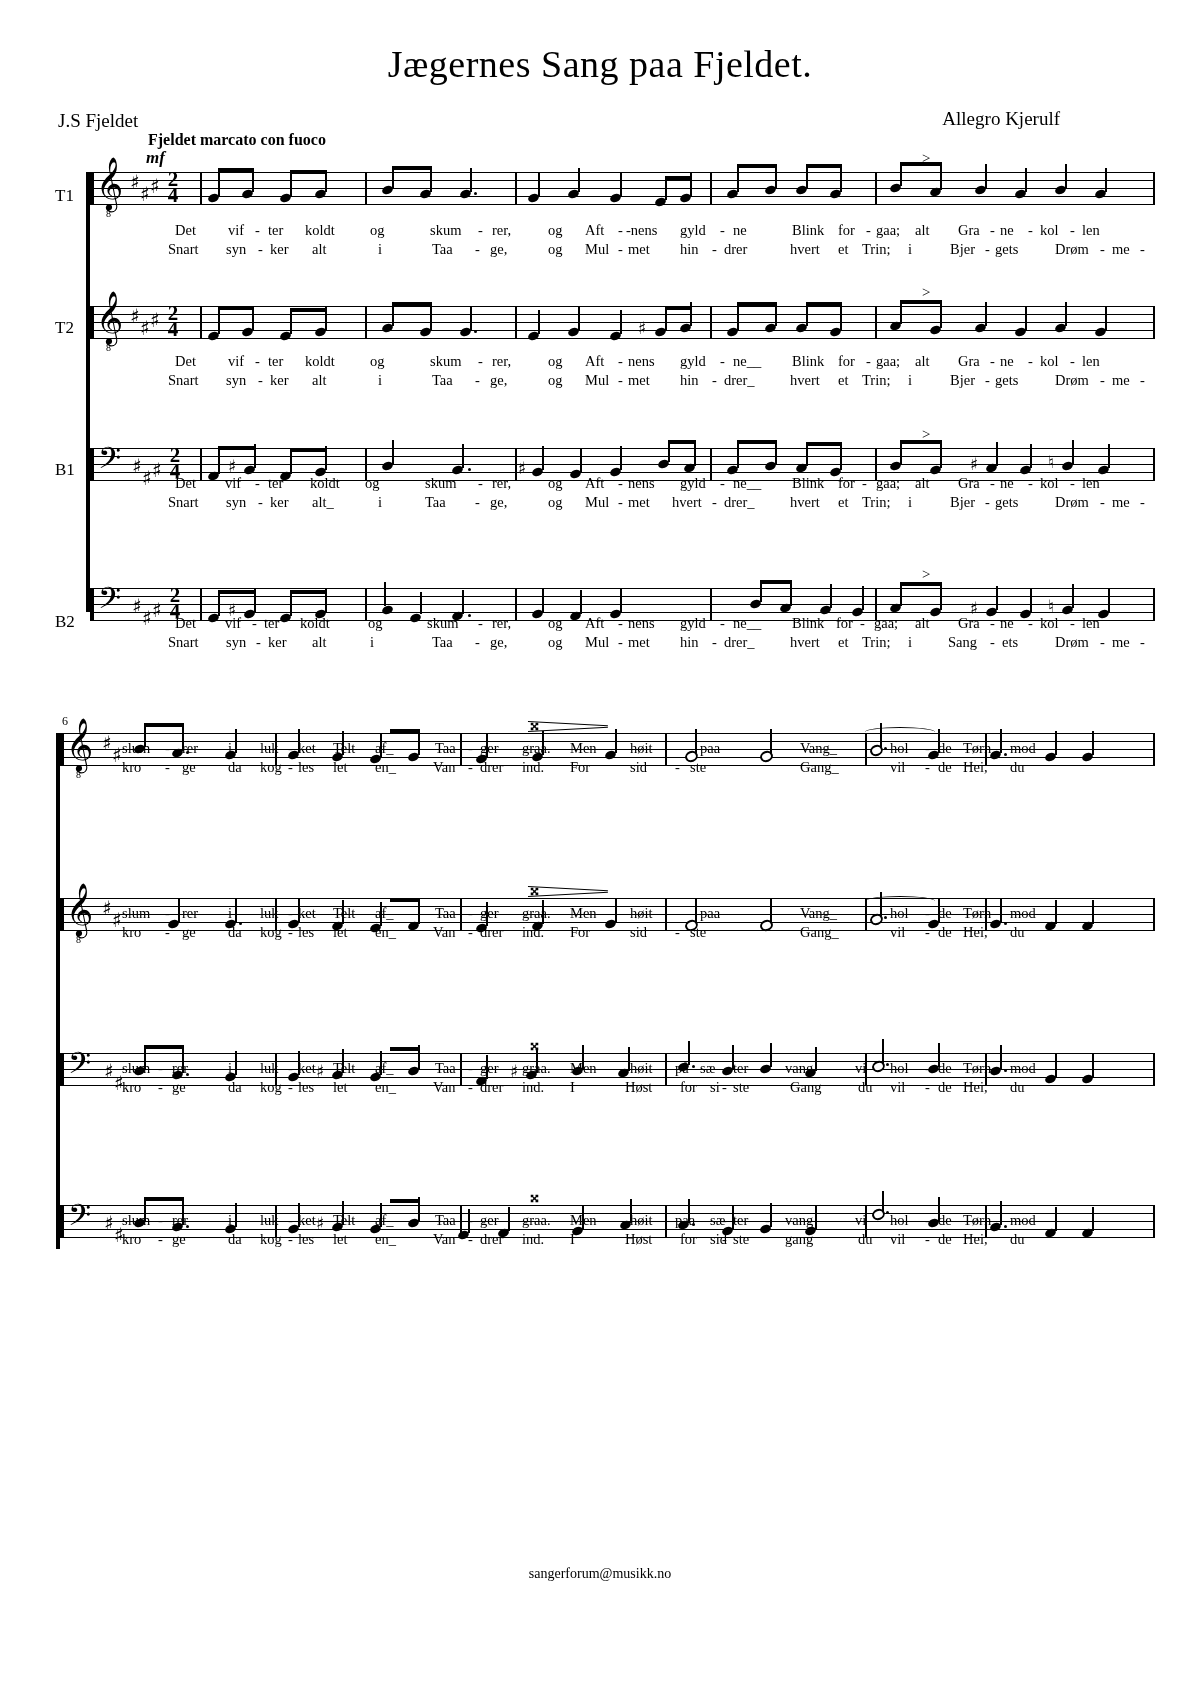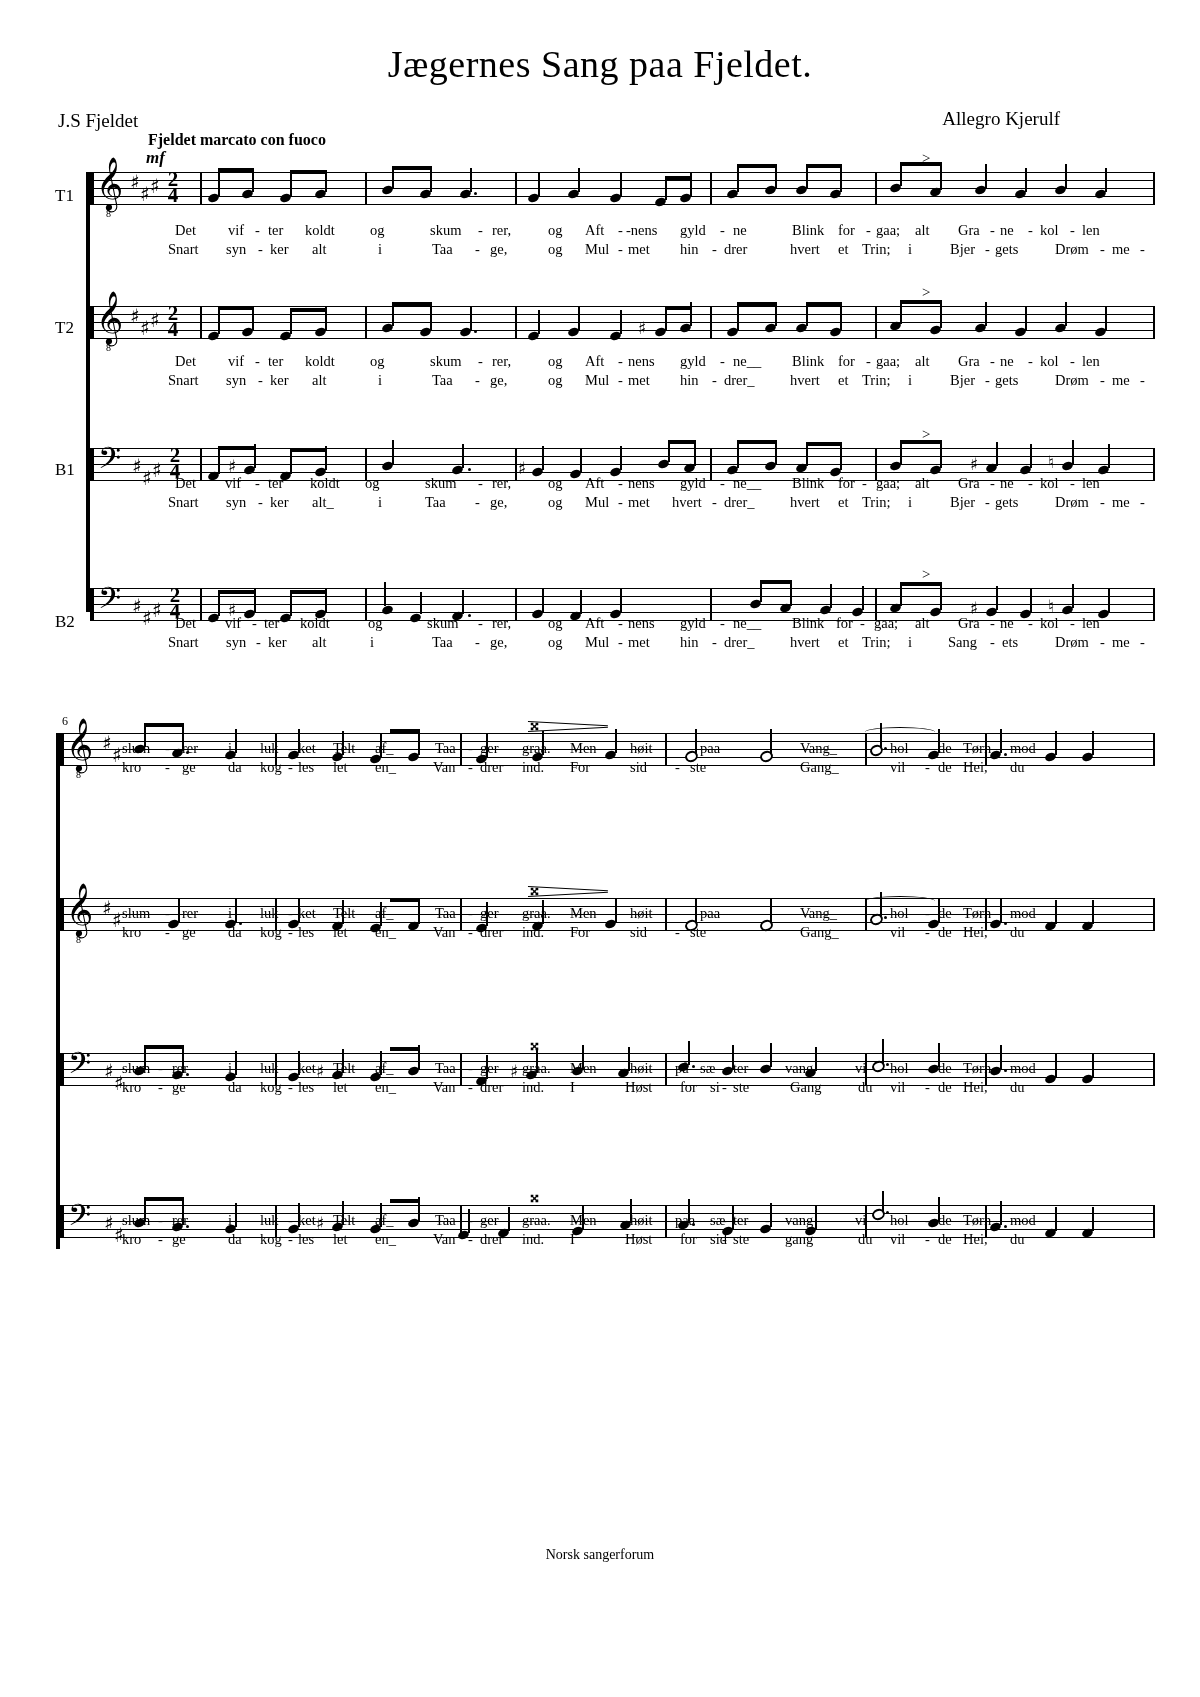--- a/index.html
+++ b/index.html
@@ -1247,16 +1247,16 @@
     <div class="lyric" style="left:785px; top:1231px;"><span>gang</span></div>
     <div class="lyric" style="left:858px; top:1231px;"><span>du</span></div>
     <div class="lyric" style="left:890px; top:1231px;"><span>vil</span></div>
     <div class="lyric" style="left:925px; top:1231px;"><span>-</span></div>
     <div class="lyric" style="left:938px; top:1231px;"><span>de</span></div>
     <div class="lyric" style="left:963px; top:1231px;"><span>Hei,</span></div>
     <div class="lyric" style="left:1010px; top:1231px;"><span>du</span></div>
   </div>
 
   <div class="footer" style="top:1547px; height:40px;">
-    <div class="l1">Norsk sangerforum</div>
+    <div class="l2">sangerforum@musikk.no</div>
   </div>
 
 </div>
 
 </body></html>

